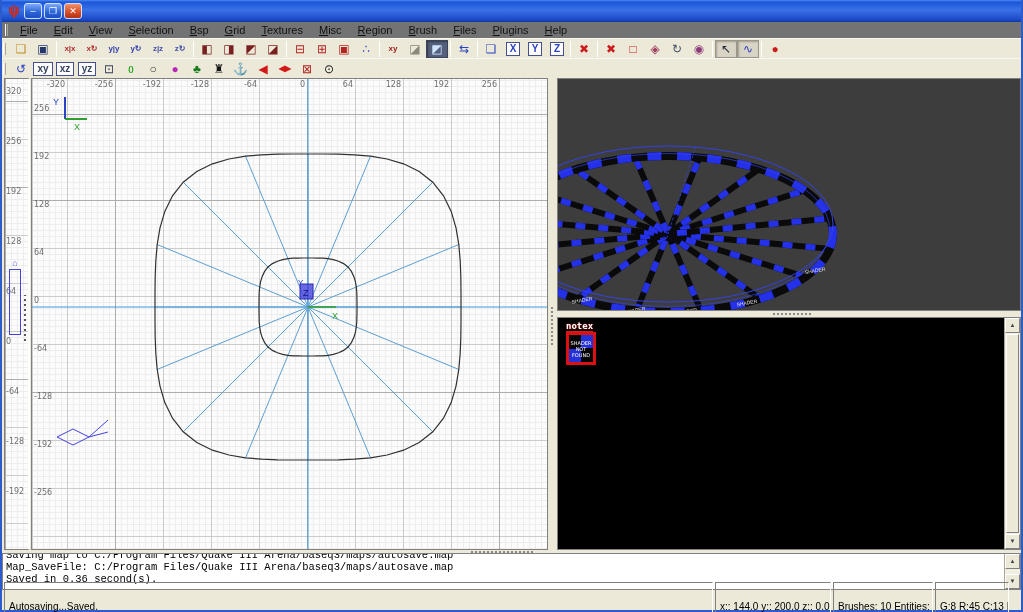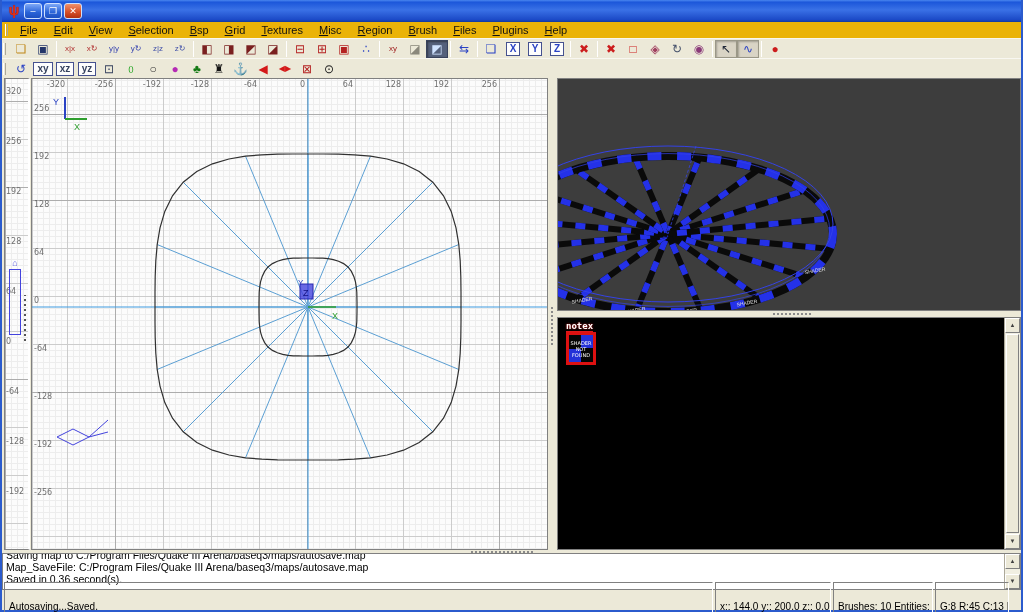--- a/index.html
+++ b/index.html
@@ -6,28 +6,28 @@
   html,body{width:1023px;height:612px;overflow:hidden}
   body{font-family:"Liberation Sans",sans-serif;background:#ece9d8;position:relative}
   .window{position:absolute;inset:0;border-left:2px solid #2b5bcd;border-right:2px solid #2b5bcd;border-bottom:2px solid #2b5bcd;display:flex;flex-direction:column;background:#ece9d8}
   
   .titlebar{height:22px;flex:0 0 22px;background:linear-gradient(180deg,#4a86ef 0%,#1c57da 10%,#3a71e6 45%,#1b49c6 90%,#10399c 100%);display:flex;align-items:center;padding:0 4px;color:#fff}
   .app-icon{width:16px;height:16px;color:#e03218;font-weight:bold;font-size:14px;line-height:15px;text-align:center;text-shadow:0 0 1px #701}
   .title-text{font-size:12px;font-weight:bold;margin-left:4px;text-shadow:1px 1px 1px #15307a;flex:1}
   .winbtn{width:18px;height:16px;margin-left:2px;border:1px solid #cfe0ff;border-radius:3px;color:#fff;font-size:9px;line-height:14px;text-align:center;background:linear-gradient(180deg,#7da8f7,#2a63d8 60%,#1d4fc0)}
   .winbtn.close{background:linear-gradient(180deg,#f0926c,#d8502a 55%,#b23010)}
   
-  .menubar{height:16px;flex:0 0 16px;display:flex;align-items:center;font-size:11px;background:#eab308;padding-left:2px}
+  .menubar{height:16px;flex:0 0 16px;display:flex;align-items:center;font-size:11px;background:#737373;padding-left:2px}
   .menu-item{display:inline-block;padding:1px 8px;color:#111}
   .menu-item::first-letter{text-decoration:underline}
   .grip{width:3px;height:12px;margin:0 4px 0 1px;border-left:1px solid #fff;border-right:1px solid #aca899}
   .toolbar{height:20px;flex:0 0 20px;display:flex;align-items:center;background:#ece9d8;border-top:1px solid #f8f7f1}
   .tbtn{width:22px;height:18px;display:flex;align-items:center;justify-content:center;border:1px solid transparent}
   .tbtn .glyph{font-size:12px;line-height:12px}
-  .tbtn.small .glyph{font-size:8px;font-weight:normal;letter-spacing:0}
+  .tbtn.small .glyph{font-size:8px;font-weight:bold;letter-spacing:0}
   .tbtn.boxed .glyph{border:1px solid #45518f;background:#fdfdfd;padding:0 3px;font-size:10px;font-weight:bold;line-height:12px}
   .tbtn.pressed{background:#d9d4c5;border:1px solid #9a9787;box-shadow:inset 1px 1px 2px rgba(0,0,0,.25)}
   .tbtn.dark{background:#55617c;border:1px solid #39435c;box-shadow:inset 1px 1px 2px rgba(0,0,0,.4)}
   .tsep{width:1px;height:16px;background:#aca899;border-right:1px solid #fff;margin:0 2px}
   
   .main{position:relative;flex:0 0 472px;background:#ece9d8}
   .gridbg{background-color:#fcfcfc;background-image:
     repeating-linear-gradient(90deg,#adadad 0 1px,transparent 1px 192px),
     repeating-linear-gradient(0deg,#adadad 0 1px,transparent 1px 192px),
     repeating-linear-gradient(90deg,#cccccc 0 1px,transparent 1px 48px),
@@ -52,21 +52,21 @@
   
   .scrollbar{width:16px;flex:0 0 16px;background:#f1efe2;border-left:1px solid #aca899;display:flex;flex-direction:column;justify-content:space-between}
   .sbtn{height:15px;border:1px solid #fff;border-right-color:#808080;border-bottom-color:#808080;background:#ece9d8;font-size:6px;text-align:center;line-height:13px;color:#404040}
   .sthumb{flex:1;margin:1px;border:1px solid #fff;border-right-color:#808080;border-bottom-color:#808080;background:#ece9d8}
   
   .consplit{height:3px;flex:0 0 3px;position:relative;background:#ece9d8}
   .consplit .dots{position:absolute;left:468px;top:0;width:64px;height:3px}
   .console{height:37px;flex:0 0 37px;background:#fff;border:1px solid #808080;display:flex;overflow:hidden}
   .console-text{flex:1;overflow:hidden;padding-left:3px}
   .console-text .inner{margin-top:-5px}
-  .console-line{font-family:Liberation Sans, sans-serif;font-size:10.5px;line-height:12px;color:#000;white-space:nowrap}
+  .console-line{font-family:Liberation Mono, monospace;font-size:10.5px;line-height:12px;color:#000;white-space:nowrap}
   .console .scrollbar{height:100%}
   
   .statusbar{height:20px;flex:0 0 20px;display:flex;align-items:center;gap:2px;background:#ece9d8;padding:1px 12px 2px 2px;font-size:10px;color:#000}
   .spanel{height:24px;line-height:14px;padding:17px 4px;border:1px solid;border-color:#808080 #fff #fff #808080;white-space:nowrap;overflow:hidden}
   .spanel.msg{flex:1}
   svg{display:block}
 </style>
 </head>
 <body>
 

